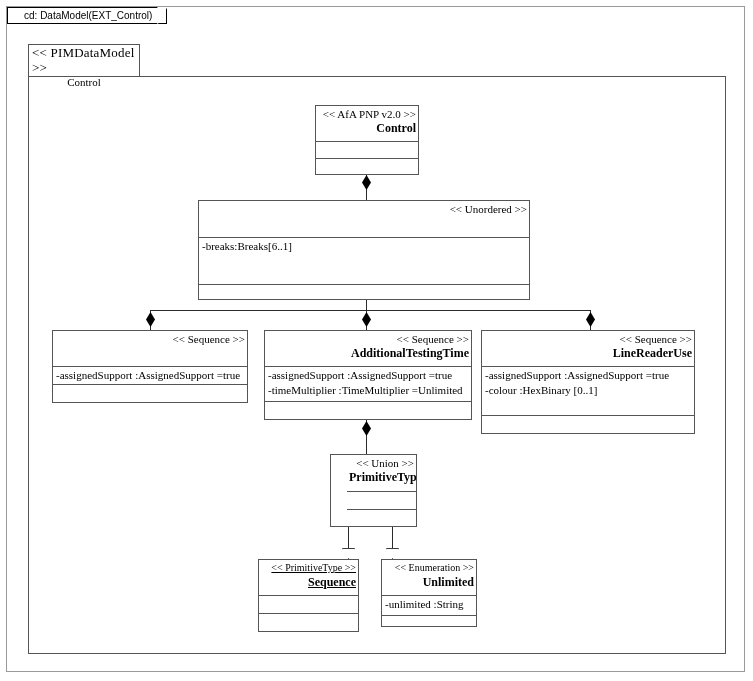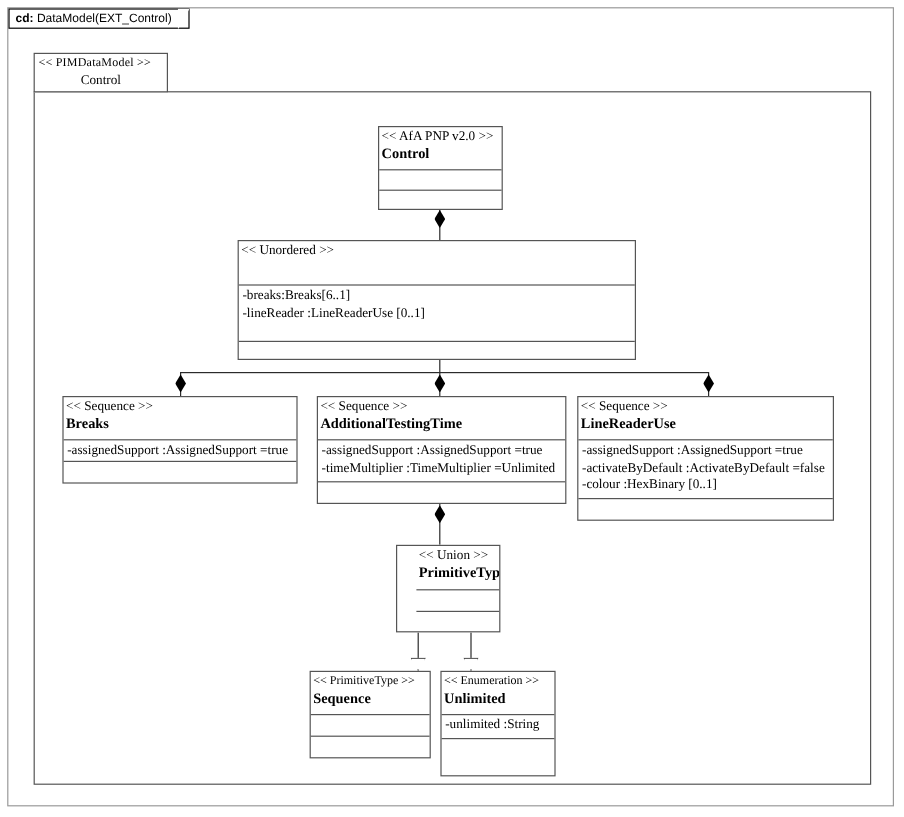--- a/index.html
+++ b/index.html
@@ -39,21 +39,21 @@
     padding: 0 14px 0 5px;
     border: 1px solid #000000;
     box-sizing: border-box;
     background: #ffffff;
     font-family: "Liberation Sans", "DejaVu Sans", sans-serif;
     font-size: 10px;
     line-height: 15px;
     white-space: nowrap;
     z-index: 5;
   }
-  .frame-tab .tab-kind { font-weight: bold; }
+  .frame-tab .tab-kind { font-weight: normal; margin-left: 11px; }
   .frame-tab::after {
     content: "";
     position: absolute;
     right: -1px;
     top: -1px;
     width: 10px;
     height: 18px;
     background: #ffffff;
     border-left: 0;
     clip-path: polygon(0 0, 100% 0, 0 100%);
@@ -67,21 +67,21 @@
     top: 44px;
     width: 112px;
     height: 33px;
     border: 1px solid #555555;
     box-sizing: border-box;
     background: #ffffff;
     text-align: center;
     z-index: 3;
   }
   .package-tab .pkg-stereo {
-    font-size: 10px;
+    font-size: 13px;
     line-height: 15px;
     letter-spacing: 0.2px;
     text-align: left;
     padding-left: 3px;
   }
   .package-tab .pkg-name {
     font-size: 11px;
     line-height: 15px;
   }
   .package-body {
@@ -106,21 +106,21 @@
   }
   .uml-class .compartment {
     border-bottom: 1px solid #555555;
     box-sizing: border-box;
     overflow: hidden;
   }
   .uml-class .compartment:last-child {
     border-bottom: 0;
   }
   .head {
-    text-align: left;
+    text-align: right;
     padding: 1px 2px 2px 2px;
   }
   .stereo {
     font-size: 11px;
     line-height: 14px;
     white-space: nowrap;
   }
   .cname {
     font-size: 12px;
     line-height: 15px;
@@ -223,29 +223,27 @@
     <div class="compartment empty-comp" style="height:17px;"></div>
     <div class="compartment empty-comp" style="height:17px;"></div>
   </div>
 
   <div class="uml-class" style="left:198px; top:200px; width:332px; height:100px;">
     <div class="compartment head" style="height:37px;">
       <div class="stereo">&lt;&lt; Unordered &gt;&gt;</div>
     </div>
     <div class="compartment attrs" style="height:47px;">
       <div class="attr">-breaks:Breaks[6..1]</div>
-      <div class="attr">-lineReader :LineReaderUse [0..1]</div>
     </div>
     <div class="compartment empty-comp" style="height:15px;"></div>
   </div>
 
   <div class="uml-class" style="left:52px; top:330px; width:196px; height:73px;">
     <div class="compartment head" style="height:36px;">
       <div class="stereo">&lt;&lt; Sequence &gt;&gt;</div>
-      <div class="cname">Breaks</div>
     </div>
     <div class="compartment attrs" style="height:18px;">
       <div class="attr">-assignedSupport :AssignedSupport =true</div>
     </div>
     <div class="compartment empty-comp" style="height:17px;"></div>
   </div>
 
   <div class="uml-class" style="left:264px; top:330px; width:208px; height:90px;">
     <div class="compartment head" style="height:36px;">
       <div class="stereo">&lt;&lt; Sequence &gt;&gt;</div>
@@ -258,45 +256,44 @@
     <div class="compartment empty-comp" style="height:17px;"></div>
   </div>
 
   <div class="uml-class" style="left:481px; top:330px; width:214px; height:104px;">
     <div class="compartment head" style="height:36px;">
       <div class="stereo">&lt;&lt; Sequence &gt;&gt;</div>
       <div class="cname">LineReaderUse</div>
     </div>
     <div class="compartment attrs" style="height:49px;">
       <div class="attr">-assignedSupport :AssignedSupport =true</div>
-      <div class="attr">-activateByDefault  :ActivateByDefault  =false</div>
       <div class="attr">-colour :HexBinary [0..1]</div>
     </div>
     <div class="compartment empty-comp" style="height:17px;"></div>
   </div>
 
   <div class="uml-class" style="left:330px; top:454px; width:87px; height:73px;padding-left:16px;">
     <div class="compartment head" style="height:37px;">
       <div class="stereo">&lt;&lt; Union &gt;&gt;</div>
       <div class="cname">PrimitiveType</div>
     </div>
     <div class="compartment empty-comp" style="height:18px;"></div>
     <div class="compartment empty-comp" style="height:17px;"></div>
   </div>
 
   <div class="uml-class" style="left:258px; top:559px; width:101px; height:73px;">
-    <div class="compartment head" style="height:36px;">
+    <div class="compartment head" style="height:36px;text-decoration:underline;">
       <div class="stereo" style="font-size:10px;">&lt;&lt; PrimitiveType   &gt;&gt;</div>
       <div class="cname">Sequence</div>
     </div>
     <div class="compartment empty-comp" style="height:18px;"></div>
     <div class="compartment empty-comp" style="height:17px;"></div>
   </div>
 
-  <div class="uml-class" style="left:367px; top:559px; width:96px; height:88px;">
+  <div class="uml-class" style="left:381px; top:559px; width:96px; height:68px;">
     <div class="compartment head" style="height:36px;">
       <div class="stereo" style="font-size:10px;">&lt;&lt; Enumeration   &gt;&gt;</div>
       <div class="cname">Unlimited</div>
     </div>
     <div class="compartment attrs" style="height:20px;">
       <div class="attr">-unlimited  :String</div>
     </div>
     <div class="compartment empty-comp" style="height:17px;"></div>
   </div>
 

